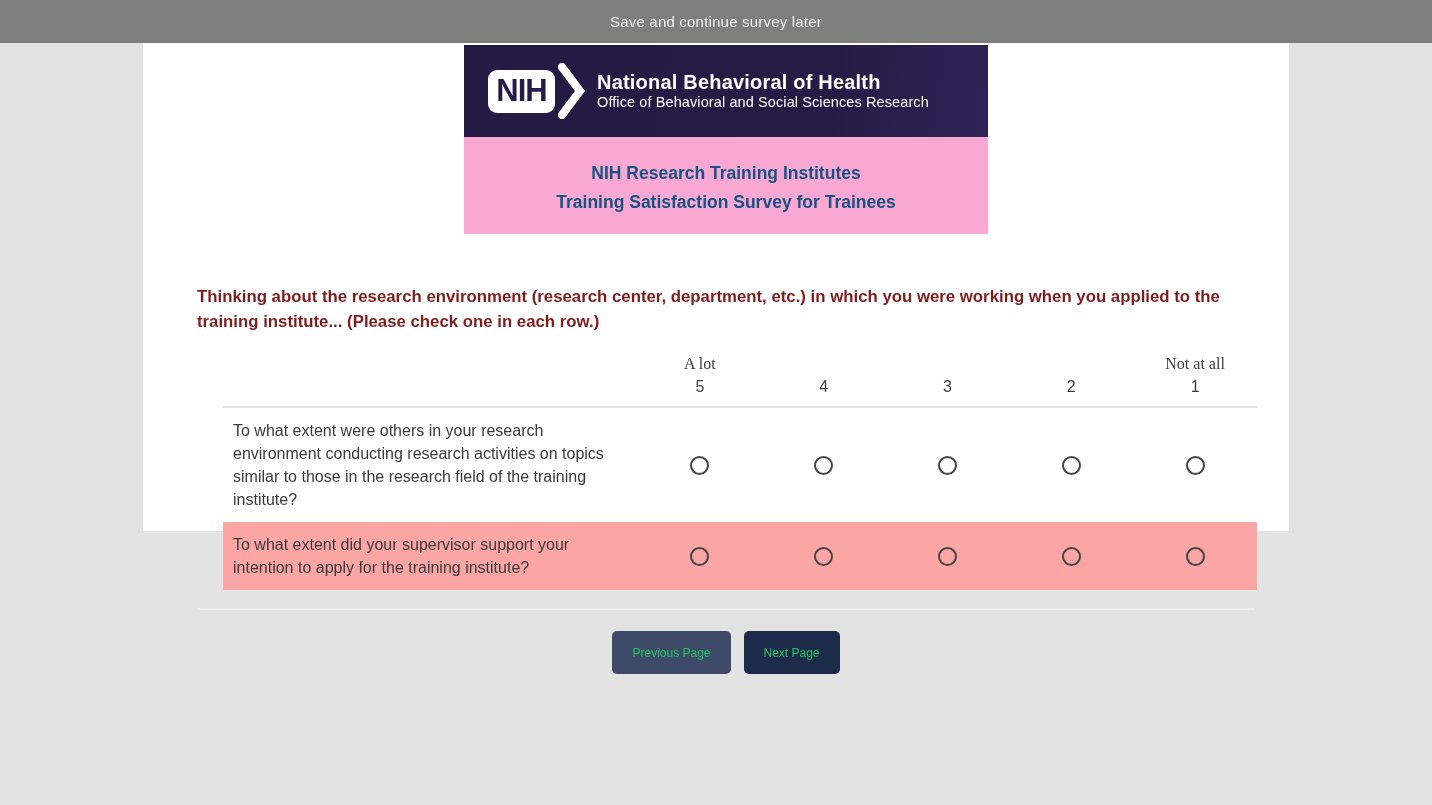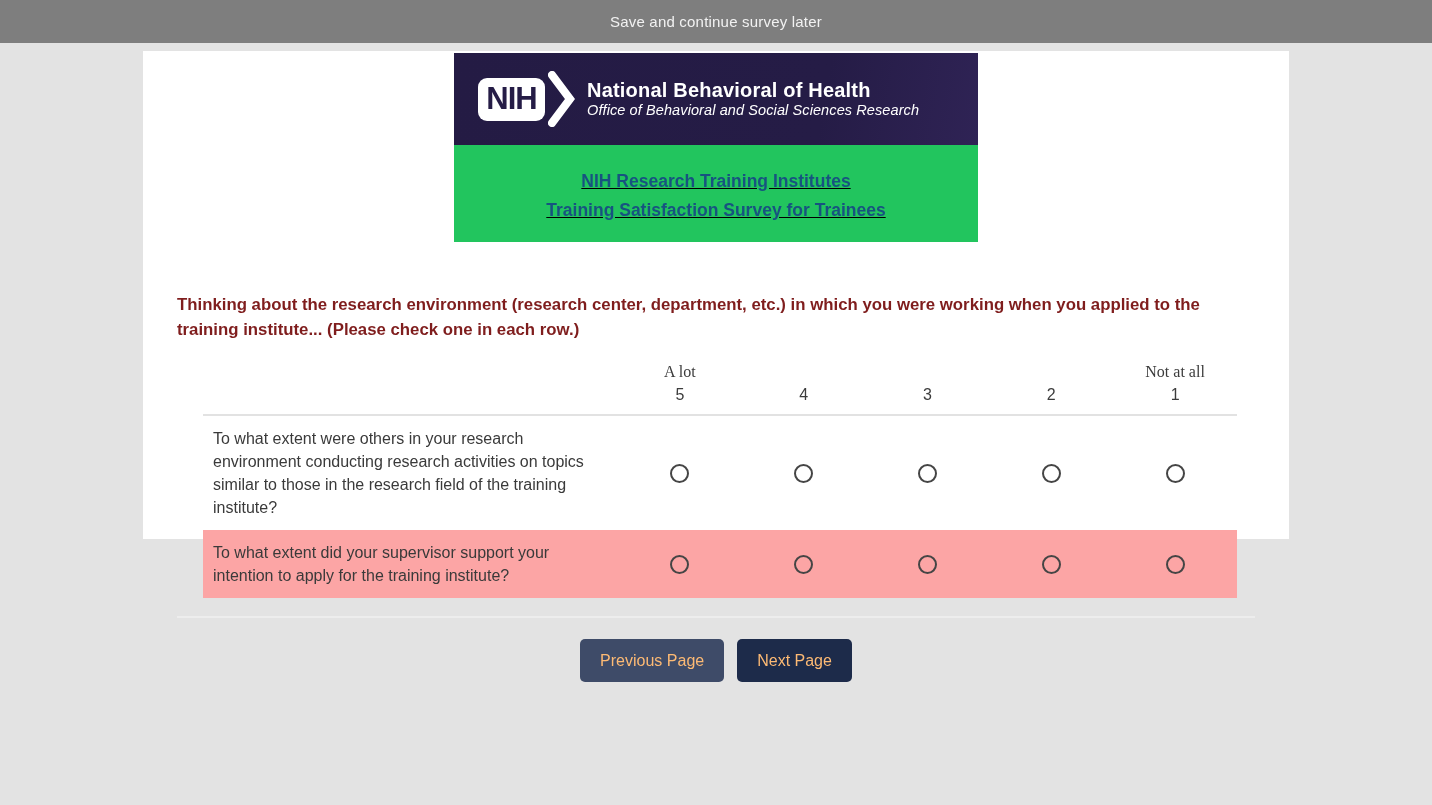--- a/index.html
+++ b/index.html
@@ -14,45 +14,46 @@
     height: 43px; width: 100%;
     background: #7e7e7e;
     display: flex; align-items: center; justify-content: center;
   }
   .topbar span {
     color: #f2f2f2; font-size: 15px; letter-spacing: .2px; cursor: pointer;
   }
   
   .card {
     width: 1146px; height: 488px;
-    margin: 8px auto;
+    margin: 0 auto;
     background: #ffffff;
     position: relative;
+    padding-left: 20px;
   }
   
   .banner { width: 524px; margin: 0 auto; padding-top: 2px; }
   .banner-purple {
     height: 92px;
     background: linear-gradient(100deg, #241b44 0%, #251c46 70%, #2f2355 100%);
     display: flex; align-items: center; padding-left: 24px;
   }
   .nih-logo { display: flex; align-items: center; }
   .nih-box {
     width: 67px; height: 43px; background: #ffffff; border-radius: 9px;
     color: #251c46; font-weight: bold; font-size: 31px;
     display: flex; align-items: center; justify-content: center;
     letter-spacing: -1px;
   }
   .nih-chevron { margin-left: 3px; display: block; }
   .org { margin-left: 12px; color: #ffffff; }
   .org-name { font-size: 20px; font-weight: bold; line-height: 23px; letter-spacing: .2px; }
-  .org-sub { font-size: 14.5px; font-style: italic; line-height: 17px; letter-spacing: .1px; }
+  .org-sub { font-size: 14.5px; line-height: 17px; letter-spacing: .1px; }
   .banner-title {
-    height: 97px; background: #22c55e;
-    text-align: center; padding-top: 22px; text-decoration: underline;
+    height: 97px; background: #f9a8d4;
+    text-align: center; padding-top: 22px;
   }
   .banner-title div {
     color: #175380; font-weight: bold; font-size: 17.5px; line-height: 29px;
   }
   
   .intro {
     margin: 50px 34px 0 34px;
     width: 1078px;
     color: #7f1d1d; font-size: 16.8px; font-weight: 600; line-height: 25px;
   }
@@ -75,22 +76,22 @@
   .radio {
     width: 19px; height: 19px; border-radius: 50%;
     border: 2px solid #454545; background: transparent; cursor: pointer;
   }
   
   .bottom-divider { margin: 18px 34px 0 34px; border-top: 2px solid #ededed; }
   .btnrow {
     margin-top: 21px; display: flex; justify-content: center; gap: 13px;
   }
   .btn {
-    border: none; border-radius: 5px; color: #fdba74;
-    font-family: "Liberation Sans", sans-serif; font-size: 16px;
+    border: none; border-radius: 5px; color: #22c55e;
+    font-family: "Liberation Sans", sans-serif; font-size: 12px;
     height: 43px; padding: 0 20px; cursor: pointer;
   }
   .btn.prev { background: #3e4b68; }
   .btn.next { background: #1d2b4a; }
 </style>
 </head>
 <body>
 
 <div class="topbar">
   <span>Save and continue survey later</span>

